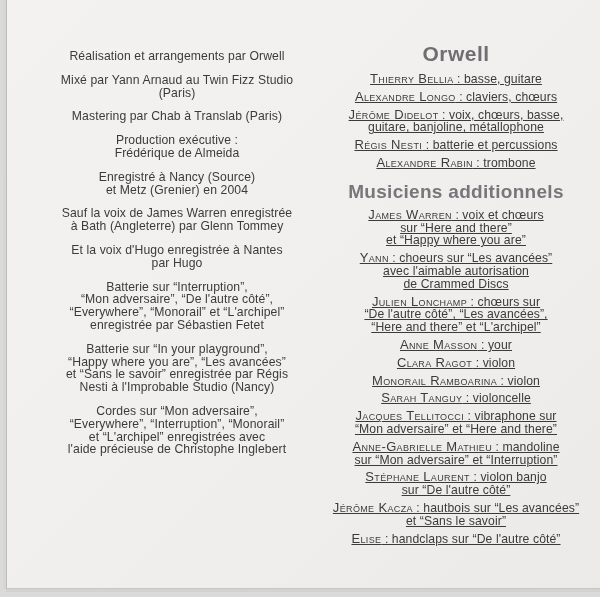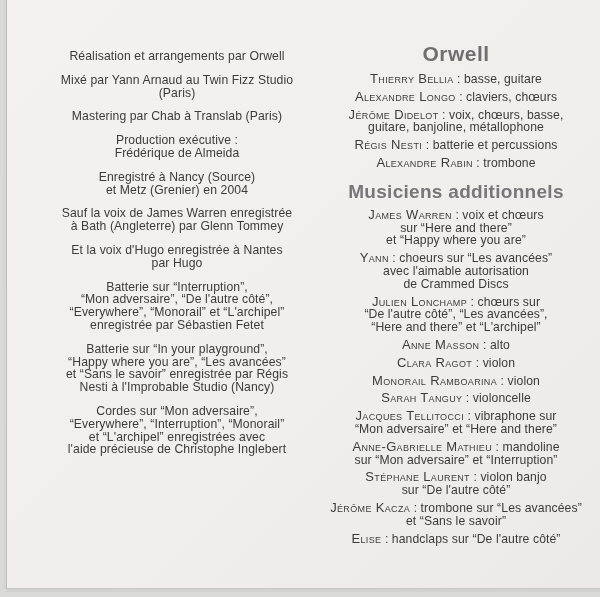--- a/index.html
+++ b/index.html
@@ -59,20 +59,21 @@
     margin: 13px 0 9px 0;
     font-size: 19px;
     line-height: 17px;
     font-weight: bold;
     color: #77777a;
     letter-spacing: 0.3px;
   }
   .entry {
     margin: 0 0 5px 0;
     line-height: 12.8px;
+    text-decoration: underline;
   }
   .entry .nm {
     font-variant: small-caps;
     font-size: 13px;
     letter-spacing: 0.35px;
   }
   .entry .rl {
     white-space: pre-line;
   }
 </style>
@@ -122,28 +123,28 @@
 
     <p class="entry"><span class="nm">James Warren</span><span class="rl"> : voix et chœurs
 sur “Here and there”
 et “Happy where you are”</span></p>
     <p class="entry"><span class="nm">Yann</span><span class="rl"> : choeurs sur “Les avancées”
 avec l'aimable autorisation
 de Crammed Discs</span></p>
     <p class="entry"><span class="nm">Julien Lonchamp</span><span class="rl"> : chœurs sur
 “De l'autre côté”, “Les avancées”,
 “Here and there” et “L'archipel”</span></p>
-    <p class="entry"><span class="nm">Anne Masson</span><span class="rl"> : alto</span></p>
+    <p class="entry"><span class="nm">Anne Masson</span><span class="rl"> : your</span></p>
     <p class="entry"><span class="nm">Clara Ragot</span><span class="rl"> : violon</span></p>
     <p class="entry"><span class="nm">Monorail Ramboarina</span><span class="rl"> : violon</span></p>
     <p class="entry"><span class="nm">Sarah Tanguy</span><span class="rl"> : violoncelle</span></p>
     <p class="entry"><span class="nm">Jacques Tellitocci</span><span class="rl"> : vibraphone sur
 “Mon adversaire” et “Here and there”</span></p>
     <p class="entry"><span class="nm">Anne-Gabrielle Mathieu</span><span class="rl"> : mandoline
 sur “Mon adversaire” et “Interruption”</span></p>
     <p class="entry"><span class="nm">Stéphane Laurent</span><span class="rl"> : violon banjo
 sur “De l'autre côté”</span></p>
-    <p class="entry"><span class="nm">Jérôme Kacza</span><span class="rl"> : trombone sur “Les avancées”
+    <p class="entry"><span class="nm">Jérôme Kacza</span><span class="rl"> : hautbois sur “Les avancées”
 et “Sans le savoir”</span></p>
     <p class="entry"><span class="nm">Elise</span><span class="rl"> : handclaps sur “De l'autre côté”</span></p>
   </div>
 
 </div>
 
 </body></html>

